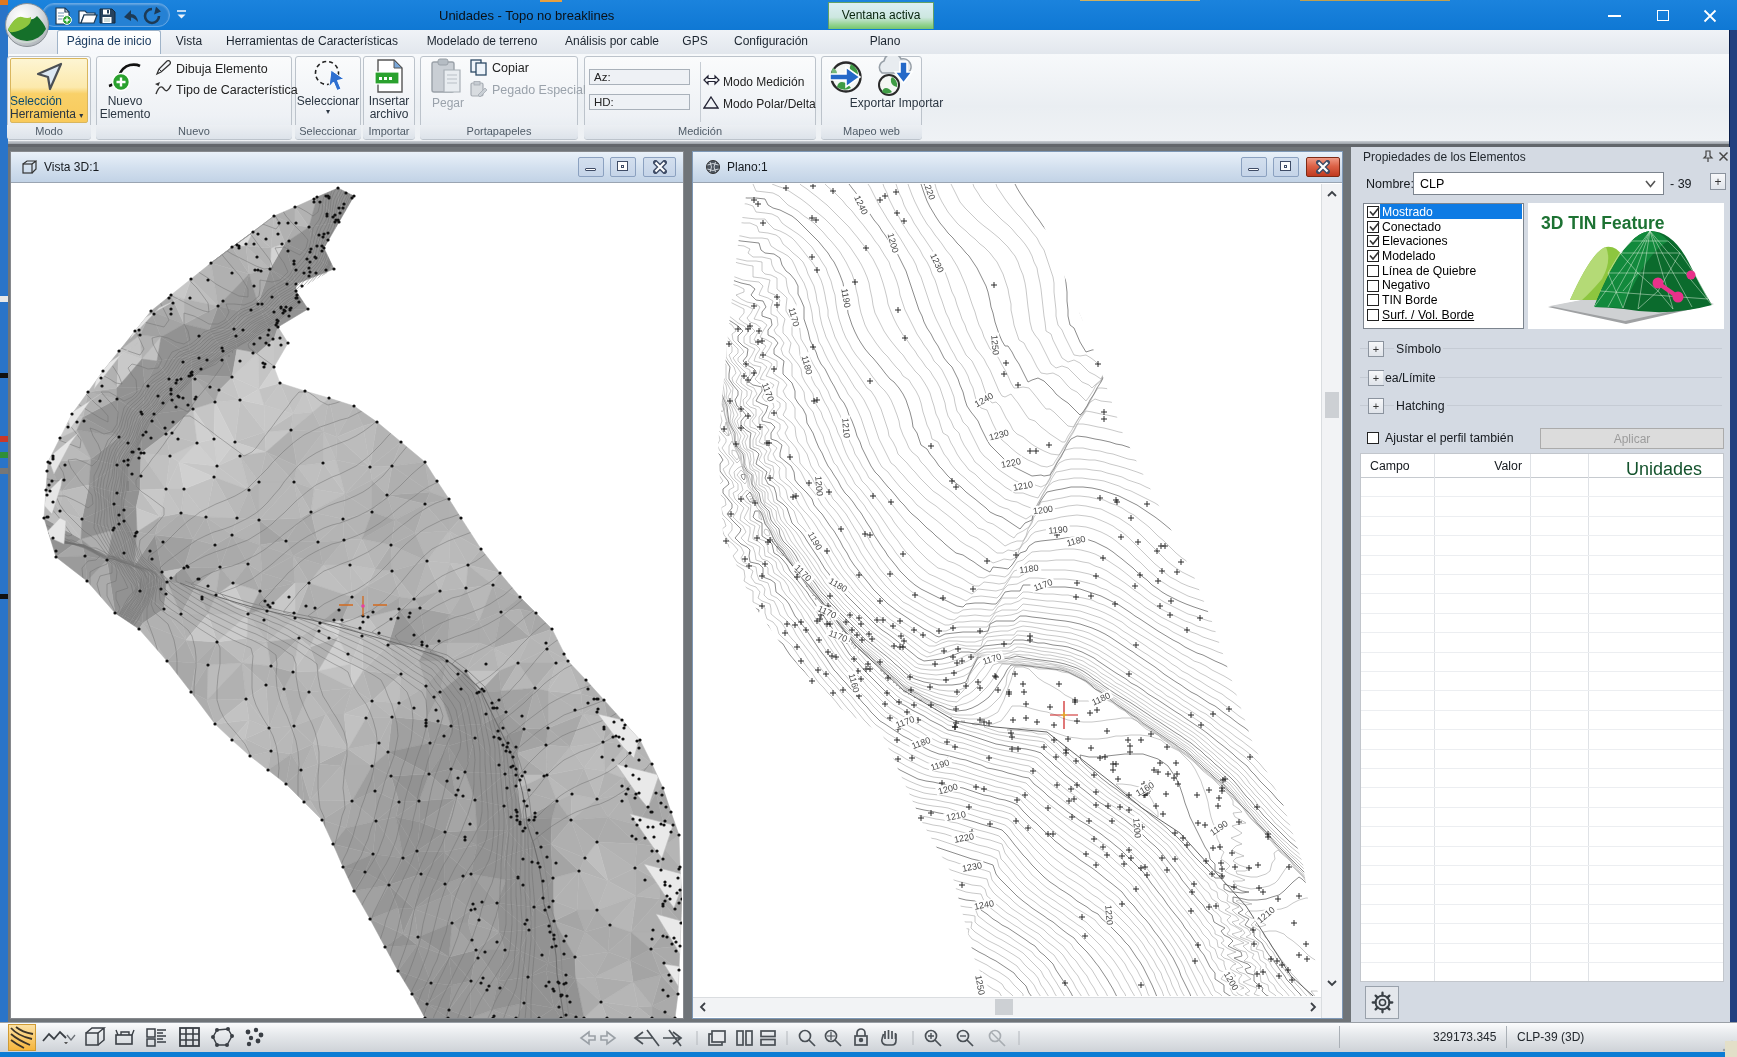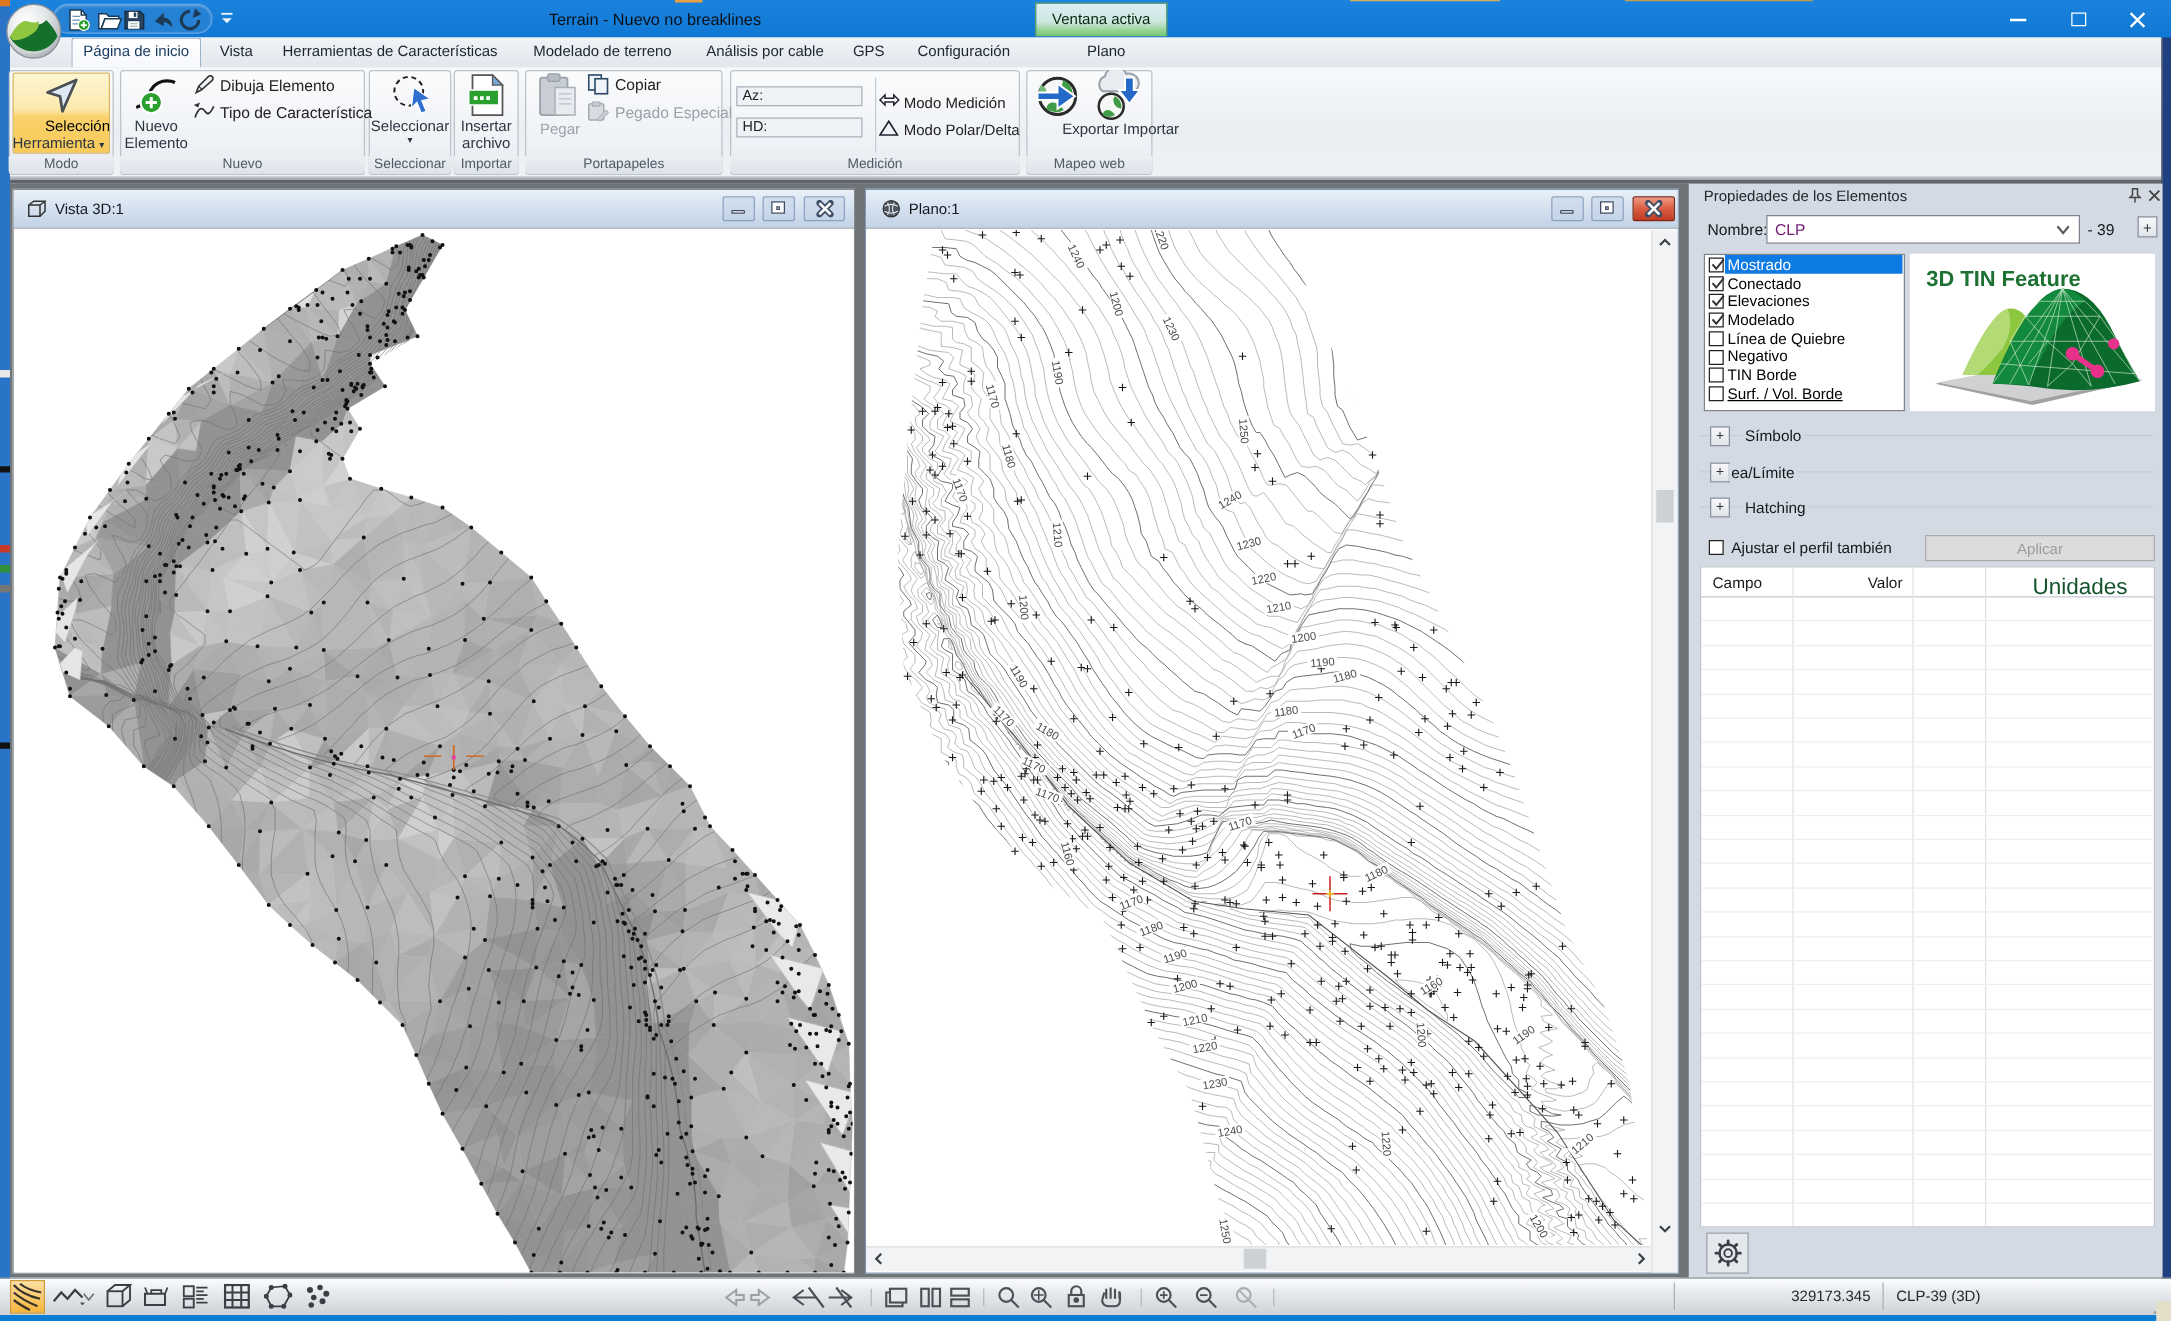--- a/index.html
+++ b/index.html
@@ -45,21 +45,21 @@
 </g>
 <g transform="translate(88,0)">
  <path d="M9 2 A7 7 0 1 0 16 9" fill="none" stroke="#1d3a55" stroke-width="2.6"></path>
  <path d="M12 0 L18 3.5 L12 8 Z" fill="#1d3a55" transform="rotate(14 14 4)"></path>
 </g>
 </svg>
 <svg style="left:176px;top:10px;" width="12" height="11" viewBox="0 0 12 11">
 <path d="M1 1h9" stroke="#eaf2fa" stroke-width="1.6"></path>
     <path d="M1.5 4.5l4 4 4-4z" fill="#eaf2fa"></path>
   </svg>
-<div class="t" style="left:439px;top:8px;font-size:13px;color:#0a1016;">Terrain -  Nuevo no breaklines</div>
+<div class="t" style="left:439px;top:8px;font-size:13px;color:#0a1016;">Unidades -  Topo no breaklines</div>
 <div style="left:828px;top:2px;width:106px;height:27px;background:linear-gradient(#dceef4 0%,#cde7e0 55%,#90d28c 85%,#74c470 100%);border:1px solid #62a066;border-bottom:none;"></div>
 <div class="t" style="left:828px;top:8px;width:106px;text-align:center;font-size:12px;color:#07230c;">Ventana activa</div>
 <div style="left:1608px;top:15px;width:13px;height:2px;background:#fff;"></div>
 <div style="left:1657px;top:10px;width:12px;height:11px;border:1.6px solid #fff;"></div>
 <svg style="left:1703px;top:9px;" width="14" height="14" viewBox="0 0 14 14">
     <path d="M1.5 1.5 L12.5 12.5 M12.5 1.5 L1.5 12.5" stroke="#fff" stroke-width="1.8"></path>
   </svg>
 <div style="left:8px;top:30px;width:1721px;height:24px;background:linear-gradient(#f0f3f7,#e2e7ed);"></div>
 <div style="left:57px;top:30px;width:104px;height:24px;background:linear-gradient(#ffffff,#f6f8fb);border:1px solid #9fb3c8;border-bottom:none;border-radius:2.5px 2.5px 0 0;"></div>
 <div class="t" style="left:57px;top:34px;width:104px;text-align:center;font-size:12px;color:#18395e;">Página de inicio</div>
@@ -84,21 +84,21 @@
 <div style="left:420px;top:56px;width:158px;height:84px;border:1px solid #bcc3cb;border-radius:3px;background:linear-gradient(#fafbfc,#eef1f5 72%,#e3e8ee);"></div>
 <div class="t" style="left:420px;top:125px;width:158px;height:14px;text-align:center;font-size:11px;color:#4f5b67;background:linear-gradient(#eceff3,#dde3ea);border-radius:0 0 3px 3px;">Portapapeles</div>
 <div style="left:584px;top:56px;width:232px;height:84px;border:1px solid #bcc3cb;border-radius:3px;background:linear-gradient(#fafbfc,#eef1f5 72%,#e3e8ee);"></div>
 <div class="t" style="left:584px;top:125px;width:232px;height:14px;text-align:center;font-size:11px;color:#4f5b67;background:linear-gradient(#eceff3,#dde3ea);border-radius:0 0 3px 3px;">Medición</div>
 <div style="left:821px;top:56px;width:101px;height:84px;border:1px solid #bcc3cb;border-radius:3px;background:linear-gradient(#fafbfc,#eef1f5 72%,#e3e8ee);"></div>
 <div class="t" style="left:821px;top:125px;width:101px;height:14px;text-align:center;font-size:11px;color:#4f5b67;background:linear-gradient(#eceff3,#dde3ea);border-radius:0 0 3px 3px;">Mapeo web</div>
 <div style="left:10px;top:58px;width:78px;height:65px;background:linear-gradient(#fdf5d3,#fce9ac 45%,#f9d169 55%,#f9ca5b);border:1px solid #d9b65e;border-radius:2px;"></div>
 <svg style="left:36px;top:62px;" width="28" height="30" viewBox="0 0 28 30">
 <path d="M2 12 L25 2 L14 27 L12 15 Z" fill="#dce8f4" stroke="#4a4f55" stroke-width="2.2" stroke-linejoin="round"></path>
   </svg>
-<div class="t" style="left:10px;top:94px;width:78px;text-align:right;font-size:12px;color:#000000;">Selección</div>
+<div class="t" style="left:10px;top:94px;width:78px;text-align:left;font-size:12px;color:#0c4a6e;">Selección</div>
 <div class="t" style="left:10px;top:107px;width:58px;text-align:center;font-size:12px;color:#2b3642;">Herramienta <span style="font-size:8px;">▾</span></div>
 <svg style="left:106px;top:58px;" width="38" height="36" viewBox="0 0 38 36">
 <path d="M3 28 Q10 26 13 18 Q16 9 24 7 Q30 6 34 8" fill="none" stroke="#111" stroke-width="2.6"></path>
 <circle cx="15" cy="24" r="8.5" fill="#2aa12e" stroke="#fff" stroke-width="1.6"></circle>
 <path d="M15 19.5v9M10.5 24h9" stroke="#fff" stroke-width="2.4"></path>
   </svg>
 <div class="t" style="left:95px;top:94px;width:60px;text-align:center;font-size:12px;color:#2b3642;">Nuevo</div>
 <div class="t" style="left:95px;top:107px;width:60px;text-align:center;font-size:12px;color:#2b3642;">Elemento</div>
 <svg style="left:155px;top:60px;" width="17" height="16" viewBox="0 0 17 16">
 <path d="M2 14 L4 9 L12 1 Q14 0 15 1.5 Q16 3 14.5 4.5 L6 12 Z" fill="#f2f5f8" stroke="#333" stroke-width="1.3"></path>
@@ -1240,21 +1240,21 @@
 <div style="left:1351px;top:147px;width:379px;height:875px;background:#d4dae3;"></div>
 <div class="t" style="left:1363px;top:150px;font-size:12px;color:#22282e;">Propiedades de los Elementos</div>
 <svg style="left:1702px;top:150px;" width="12" height="13" viewBox="0 0 12 13">
 <path d="M4 1 h4 v5 l2 2 H2 l2-2 z M6 8 v4" fill="none" stroke="#444" stroke-width="1.2"></path>
   </svg>
 <svg style="left:1718px;top:151px;" width="11" height="11" viewBox="0 0 11 11">
     <path d="M1.5 1.5 L9.5 9.5 M9.5 1.5 L1.5 9.5" stroke="#444" stroke-width="1.5"></path>
   </svg>
 <div class="t" style="left:1366px;top:177px;font-size:12.5px;color:#15191e;">Nombre:</div>
 <div style="left:1413px;top:172px;width:251px;height:23px;background:#fff;border:1px solid #7c848e;"></div>
-<div class="t" style="left:1420px;top:177px;font-size:12.5px;color:#701a75;">CLP</div>
+<div class="t" style="left:1420px;top:177px;font-size:12.5px;color:#000000;">CLP</div>
 <svg style="left:1645px;top:180px;" width="11" height="8" viewBox="0 0 11 8">
     <path d="M1 1 L5.5 6.5 L10 1" fill="none" stroke="#555" stroke-width="1.6"></path>
   </svg>
 <div class="t" style="left:1670px;top:177px;font-size:12.5px;color:#15191e;">- 39</div>
 <div style="left:1710px;top:173px;width:16px;height:17px;background:linear-gradient(#f7f8fa,#e0e4ea);border:1px solid #8b939e;"></div>
 <div class="t" style="left:1710px;top:175px;width:16px;text-align:center;font-size:12px;color:#333;">+</div>
 <div style="left:1363px;top:203px;width:161px;height:126px;background:#fff;border:1px solid #7c848e;"></div>
 <div style="left:1380px;top:204px;width:142px;height:15px;background:#0e7be4;"></div>
 <div style="left:1367px;top:206px;width:12px;height:12px;border:1.4px solid #222;background:#fff;"></div>
 <svg style="left:1369px;top:207px;" width="11" height="10" viewBox="0 0 11 10">

